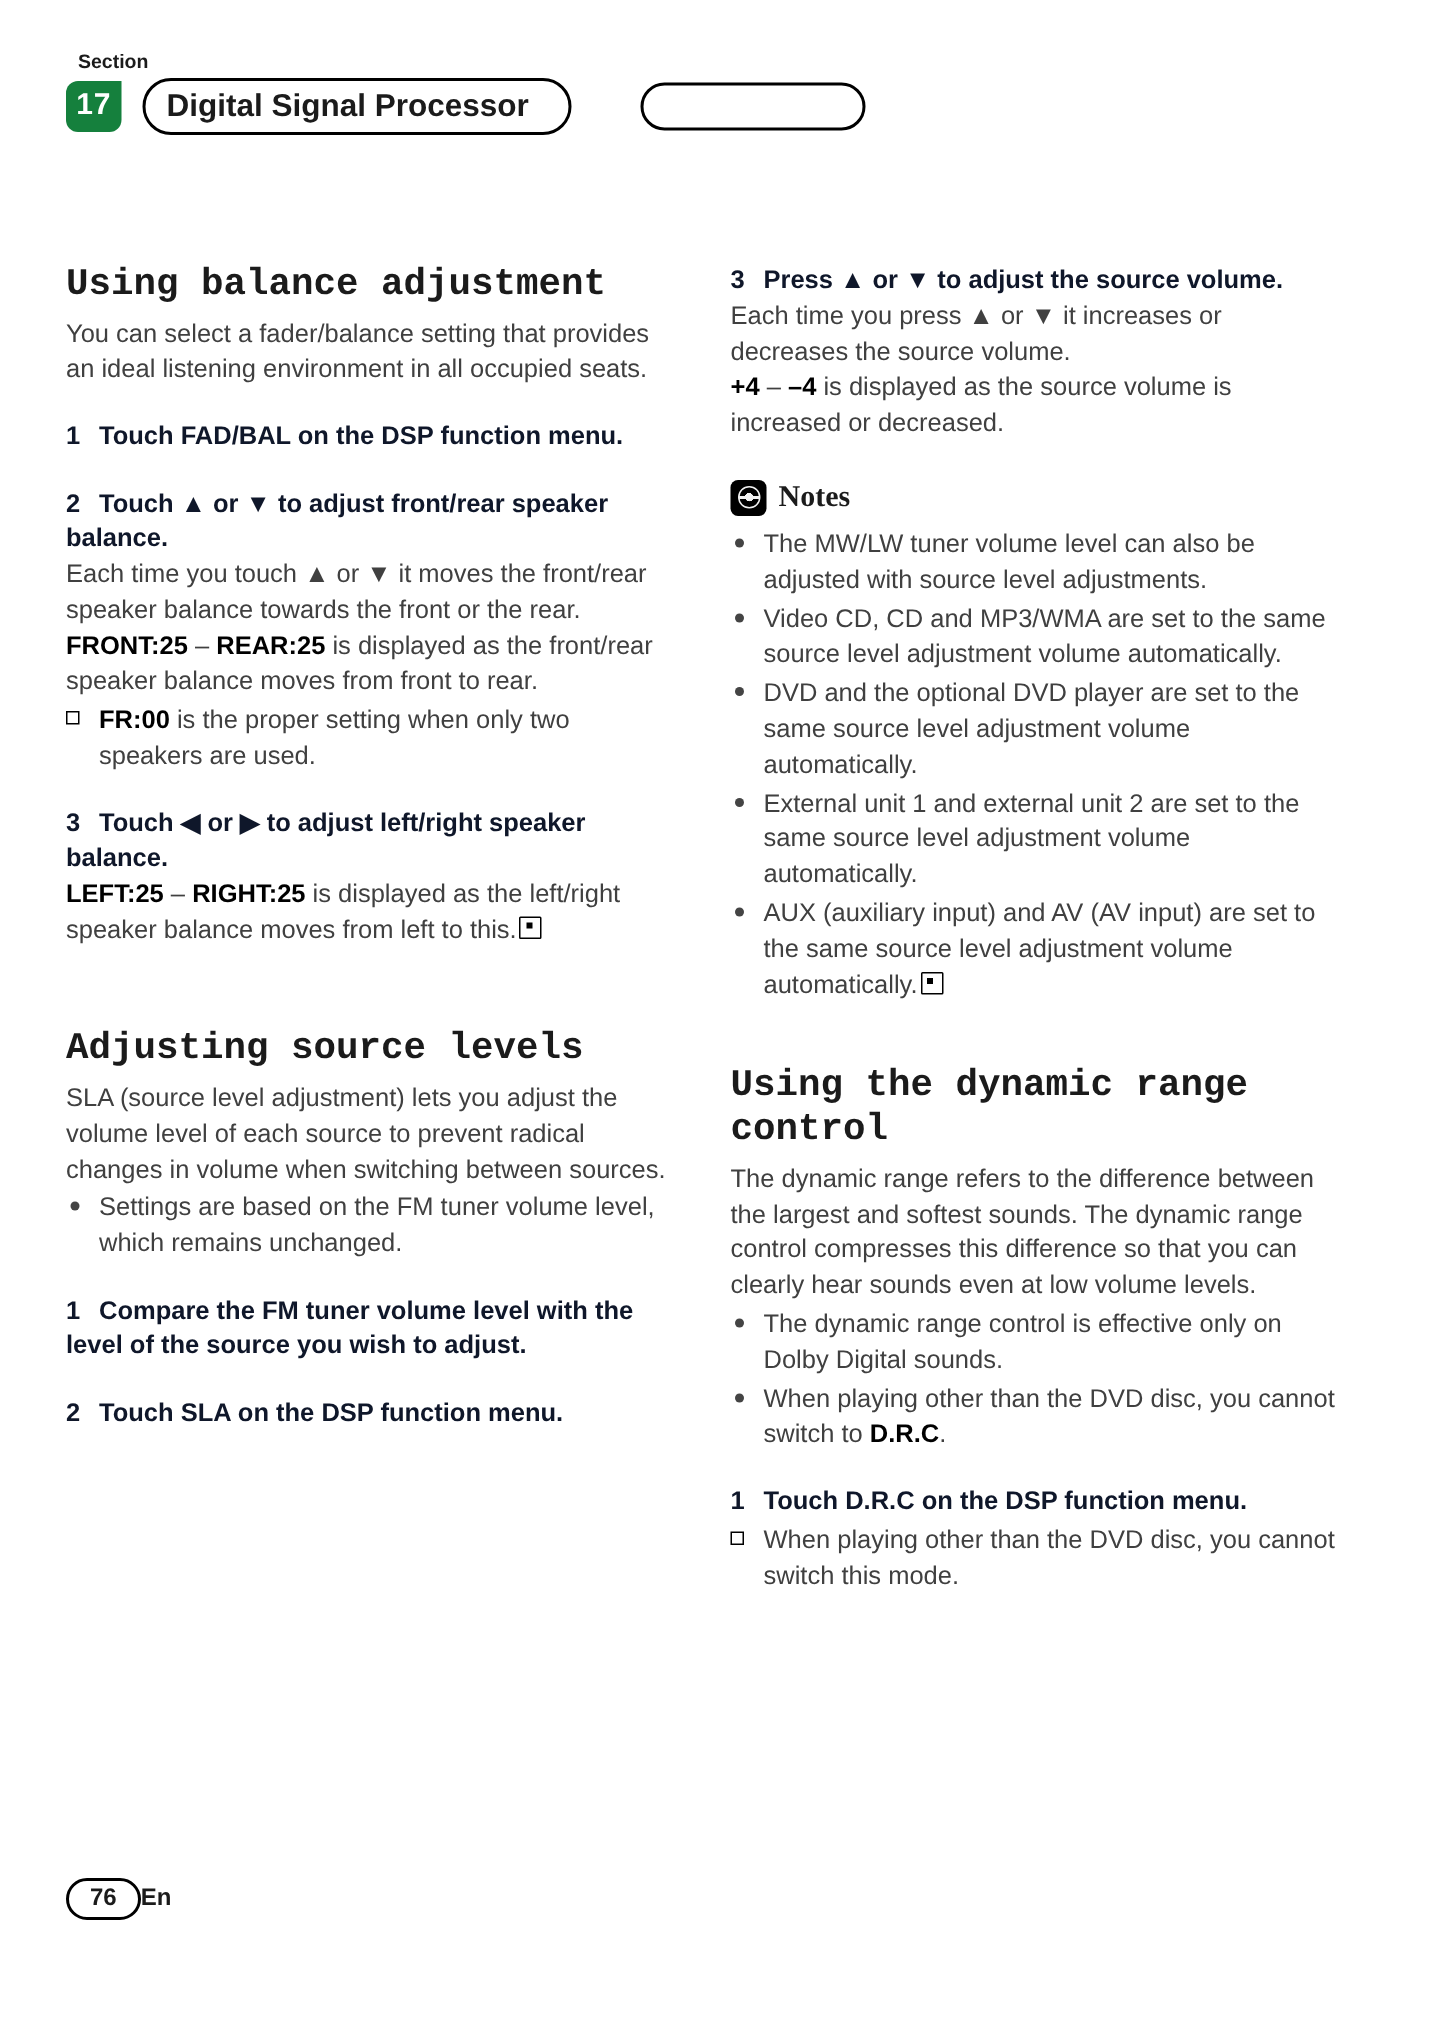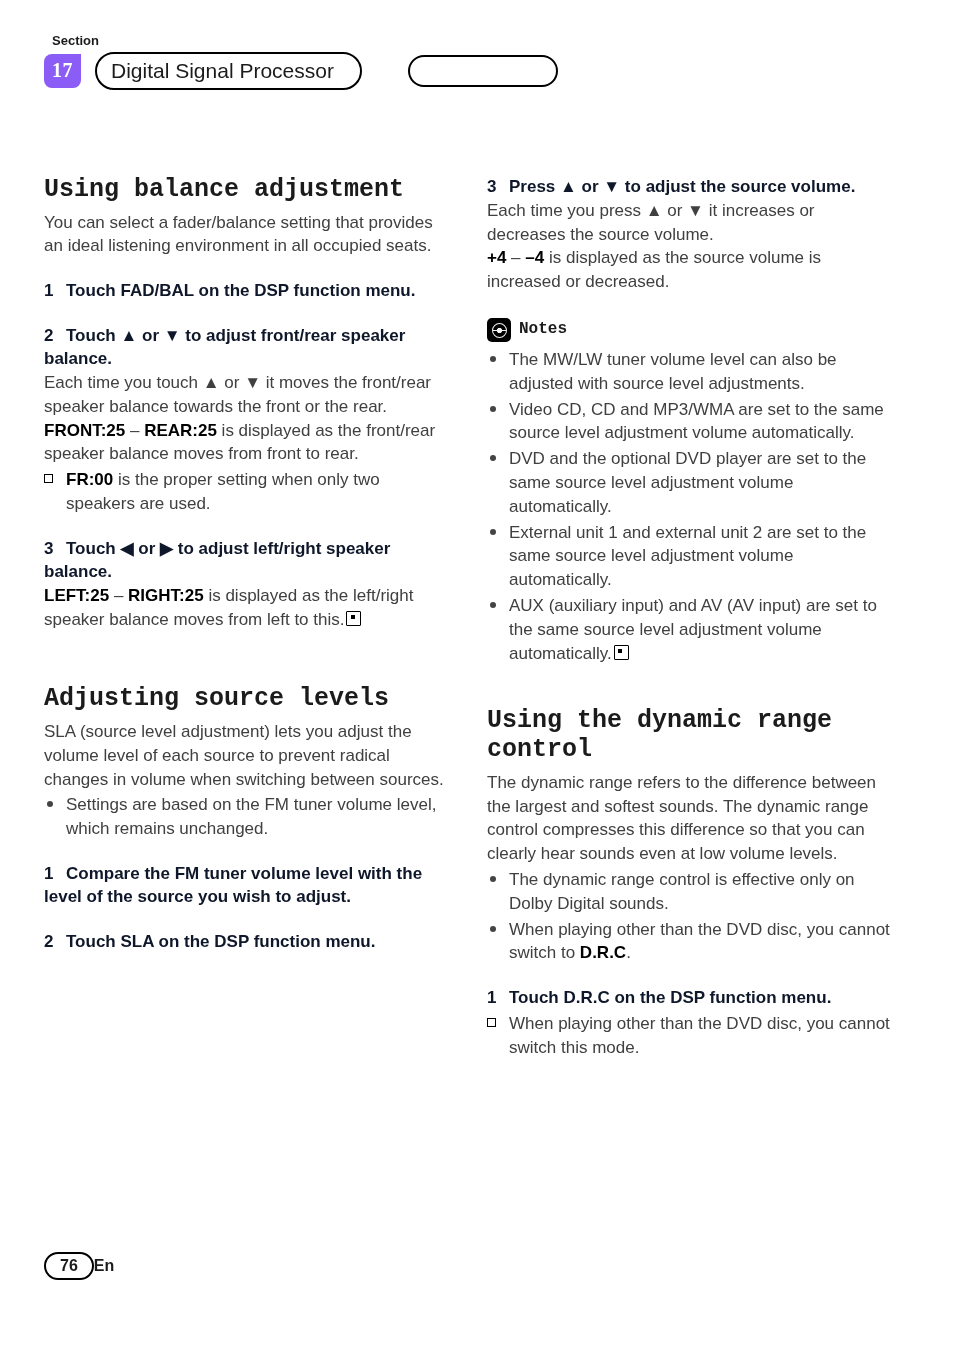--- a/index.html
+++ b/index.html
@@ -27,39 +27,39 @@
     margin-bottom: 2px;
   }
   .header-row {
     display: flex;
     align-items: center;
     gap: 14px;
   }
   .section-badge {
     width: 37px;
     height: 34px;
-    background: #8b5cf6;
+    background: #15803d;
     color: #fff;
-    font-family: Liberation Serif, serif;
+    font-family: Liberation Sans, sans-serif;
     font-weight: 900;
     font-size: 20px;
     border-top-left-radius: 8px;
     border-bottom-left-radius: 8px;
     border-bottom-right-radius: 8px;
     display: flex;
     align-items: center;
     justify-content: center;
     letter-spacing: 0.5px;
   }
   .chapter-pill {
     border: 2px solid #000;
     border-radius: 20px;
     padding: 3px 26px 3px 14px;
     font-family: "Arial Black", Arial, sans-serif;
-    font-weight: 400;
+    font-weight: 700;
     font-size: 21px;
   }
   .blank-pill {
     border: 2px solid #000;
     border-radius: 22px;
     height: 32px;
     width: 150px;
     box-sizing: border-box;
     margin-left: 32px;
   }
@@ -179,22 +179,22 @@
       radial-gradient(circle at 50% 50%, #fff 30%, transparent 31%),
       linear-gradient(45deg, transparent 45%, #fff 45%, #fff 55%, transparent 55%);
     border-radius: 50%;
     transform: rotate(-45deg);
     box-sizing: border-box;
     border: 1.5px solid #fff;
     opacity: 0.95;
   }
   .notes-label {
     font-weight: 700;
-    font-size: 16px;
-    font-family: Liberation Mono, monospace;
+    font-size: 20px;
+    font-family: Liberation Serif, serif;
   }
   .footer {
     position: absolute;
     left: 44px;
     bottom: 20px;
     display: flex;
     align-items: center;
   }
   .page-pill {
     border: 2px solid #000;

